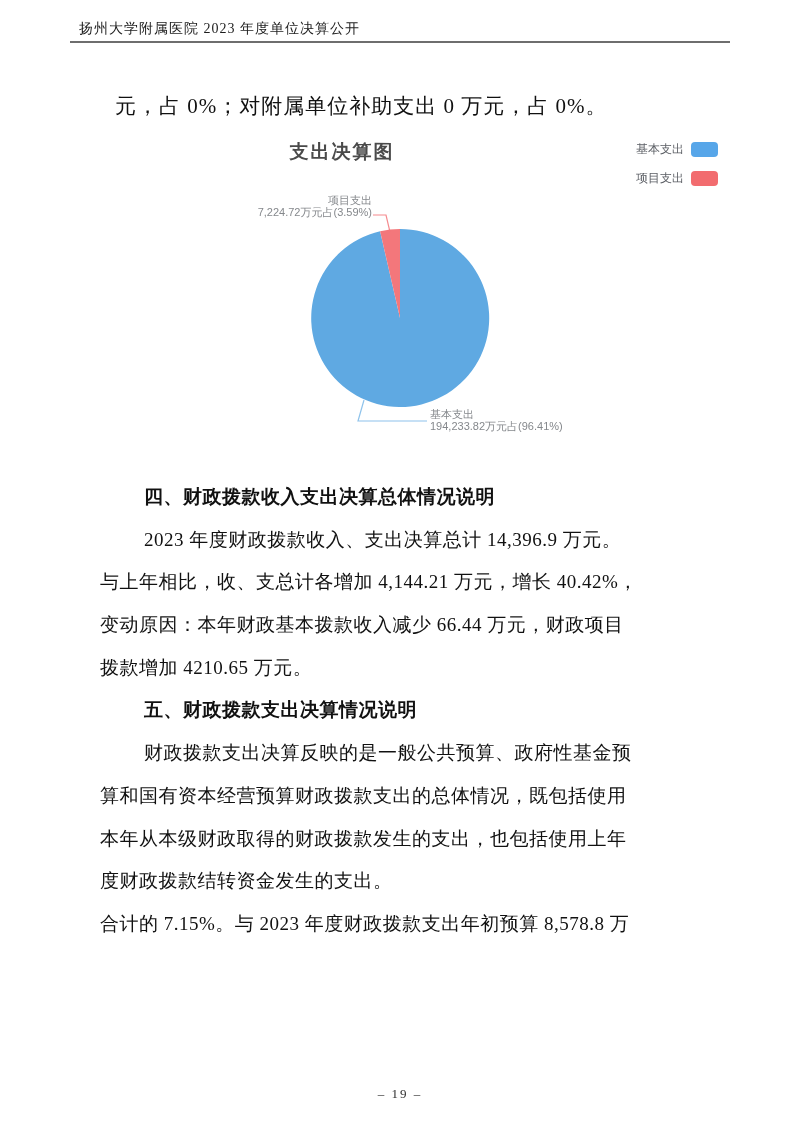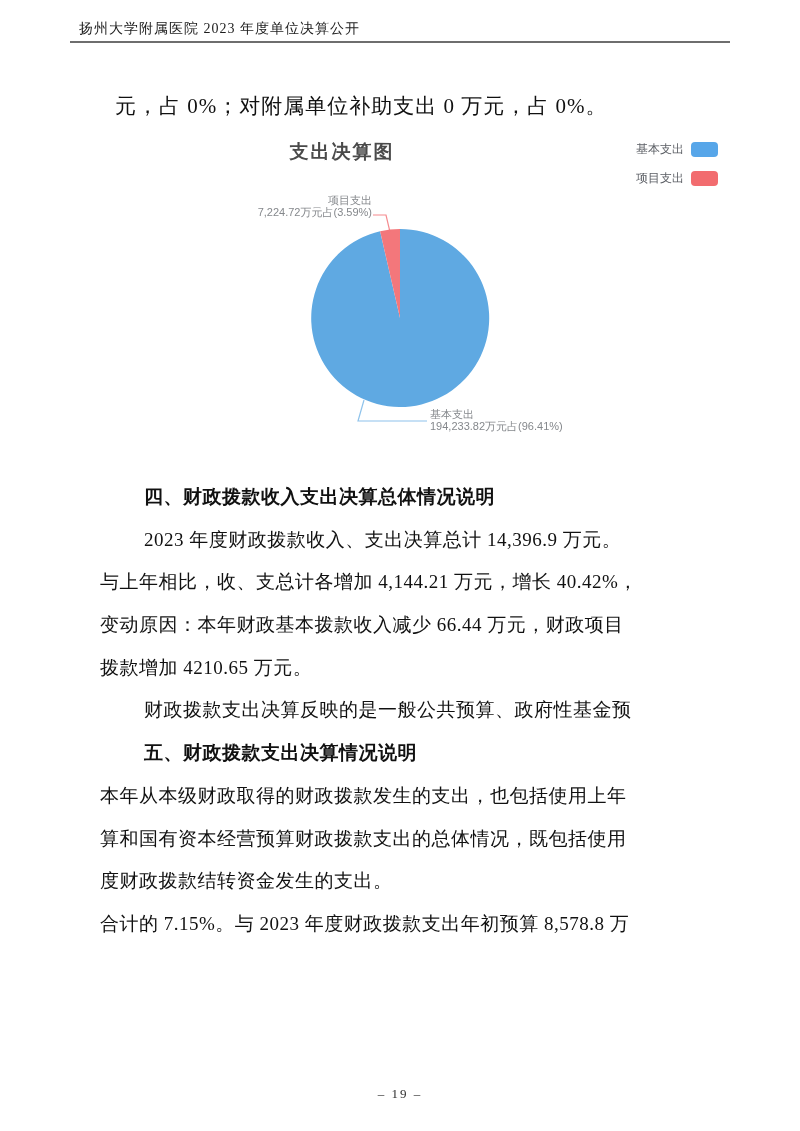--- a/index.html
+++ b/index.html
@@ -93,21 +93,21 @@
     <div>194,233.82万元占(96.41%)</div>
   </div>
 </div>
 
 <div class="body-text">
   <div class="text-line indent heading">四、财政拨款收入支出决算总体情况说明</div>
   <div class="text-line indent">2023 年度财政拨款收入、支出决算总计 14,396.9 万元。</div>
   <div class="text-line">与上年相比，收、支总计各增加 4,144.21 万元，增长 40.42%，</div>
   <div class="text-line">变动原因：本年财政基本拨款收入减少 66.44 万元，财政项目</div>
   <div class="text-line">拨款增加 4210.65 万元。</div>
+  <div class="text-line indent heading">五、财政拨款支出决算情况说明</div>
   <div class="text-line indent">财政拨款支出决算反映的是一般公共预算、政府性基金预</div>
-  <div class="text-line indent heading">五、财政拨款支出决算情况说明</div>
+  <div class="text-line">算和国有资本经营预算财政拨款支出的总体情况，既包括使用</div>
   <div class="text-line">本年从本级财政取得的财政拨款发生的支出，也包括使用上年</div>
-  <div class="text-line">算和国有资本经营预算财政拨款支出的总体情况，既包括使用</div>
   <div class="text-line">度财政拨款结转资金发生的支出。</div>
   <div class="text-line">合计的 7.15%。与 2023 年度财政拨款支出年初预算 8,578.8 万</div>
 </div>
 
 <div class="page-number">– 19 –</div>
 
 </body></html>

